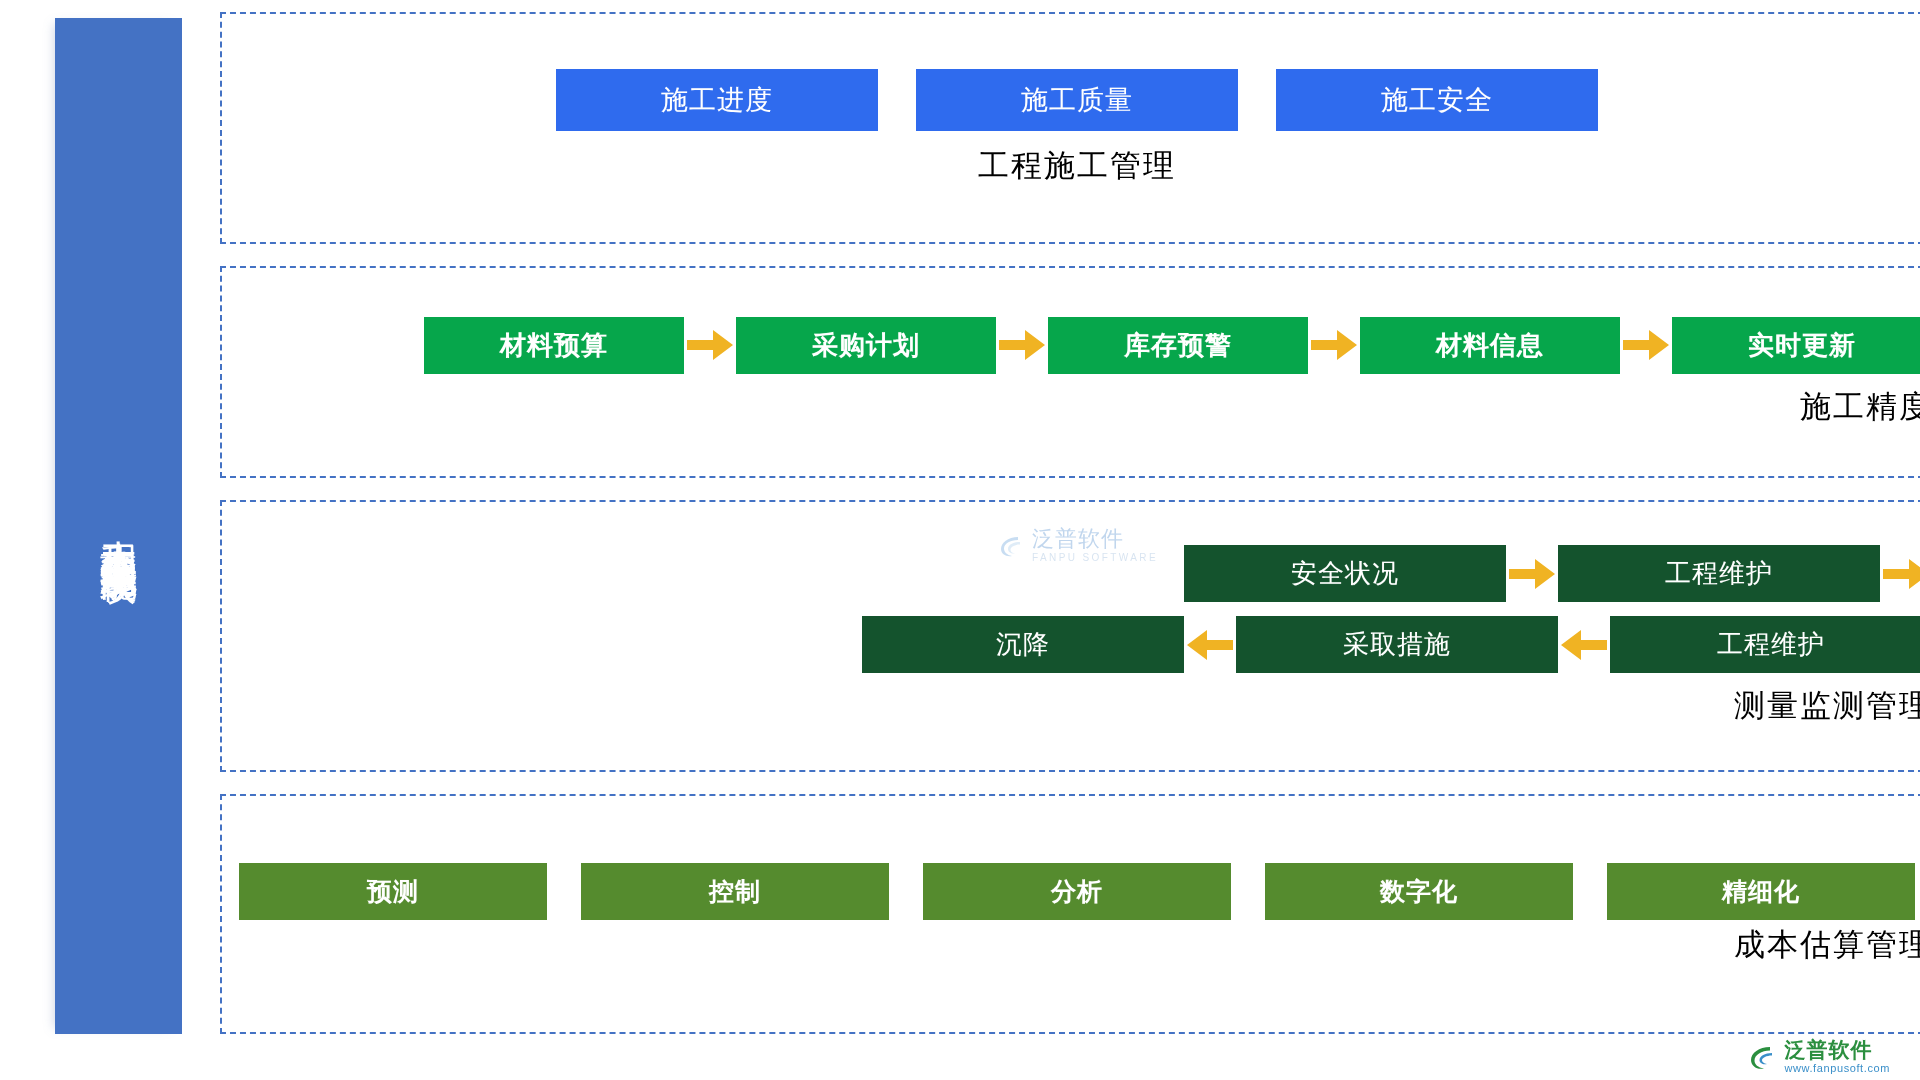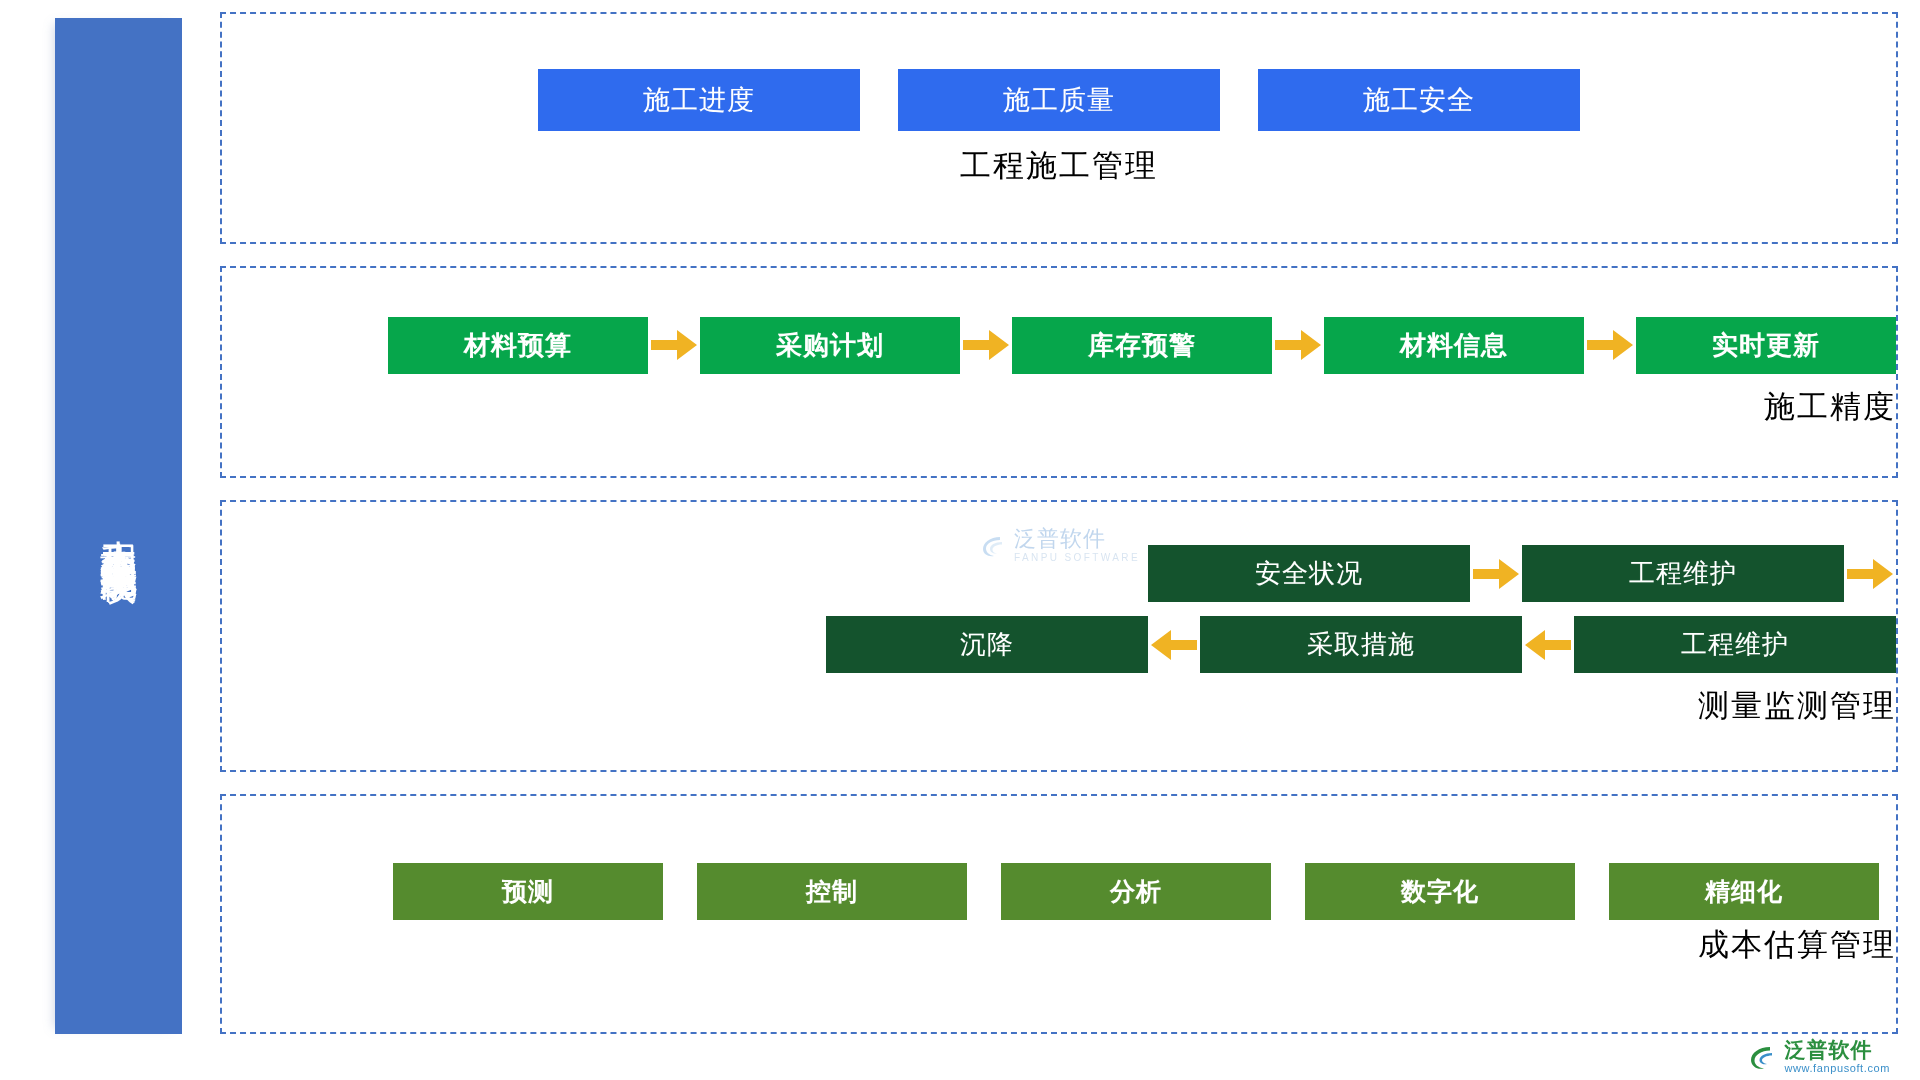--- a/index.html
+++ b/index.html
@@ -126,21 +126,21 @@
     width: 322px;
     height: 57px;
     font-size: 26px;
     letter-spacing: 1px;
   }
   .s3-row1 { margin-bottom: 14px; }
 
   
   .tile-olive {
     background: #558B2E;
-    width: 270px;
+    width: 308px;
     height: 57px;
     font-size: 25px;
     font-weight: bold;
     margin: 0 17px;
     letter-spacing: 1px;
   }
 
   
   .arrow {
     width: 52px;

